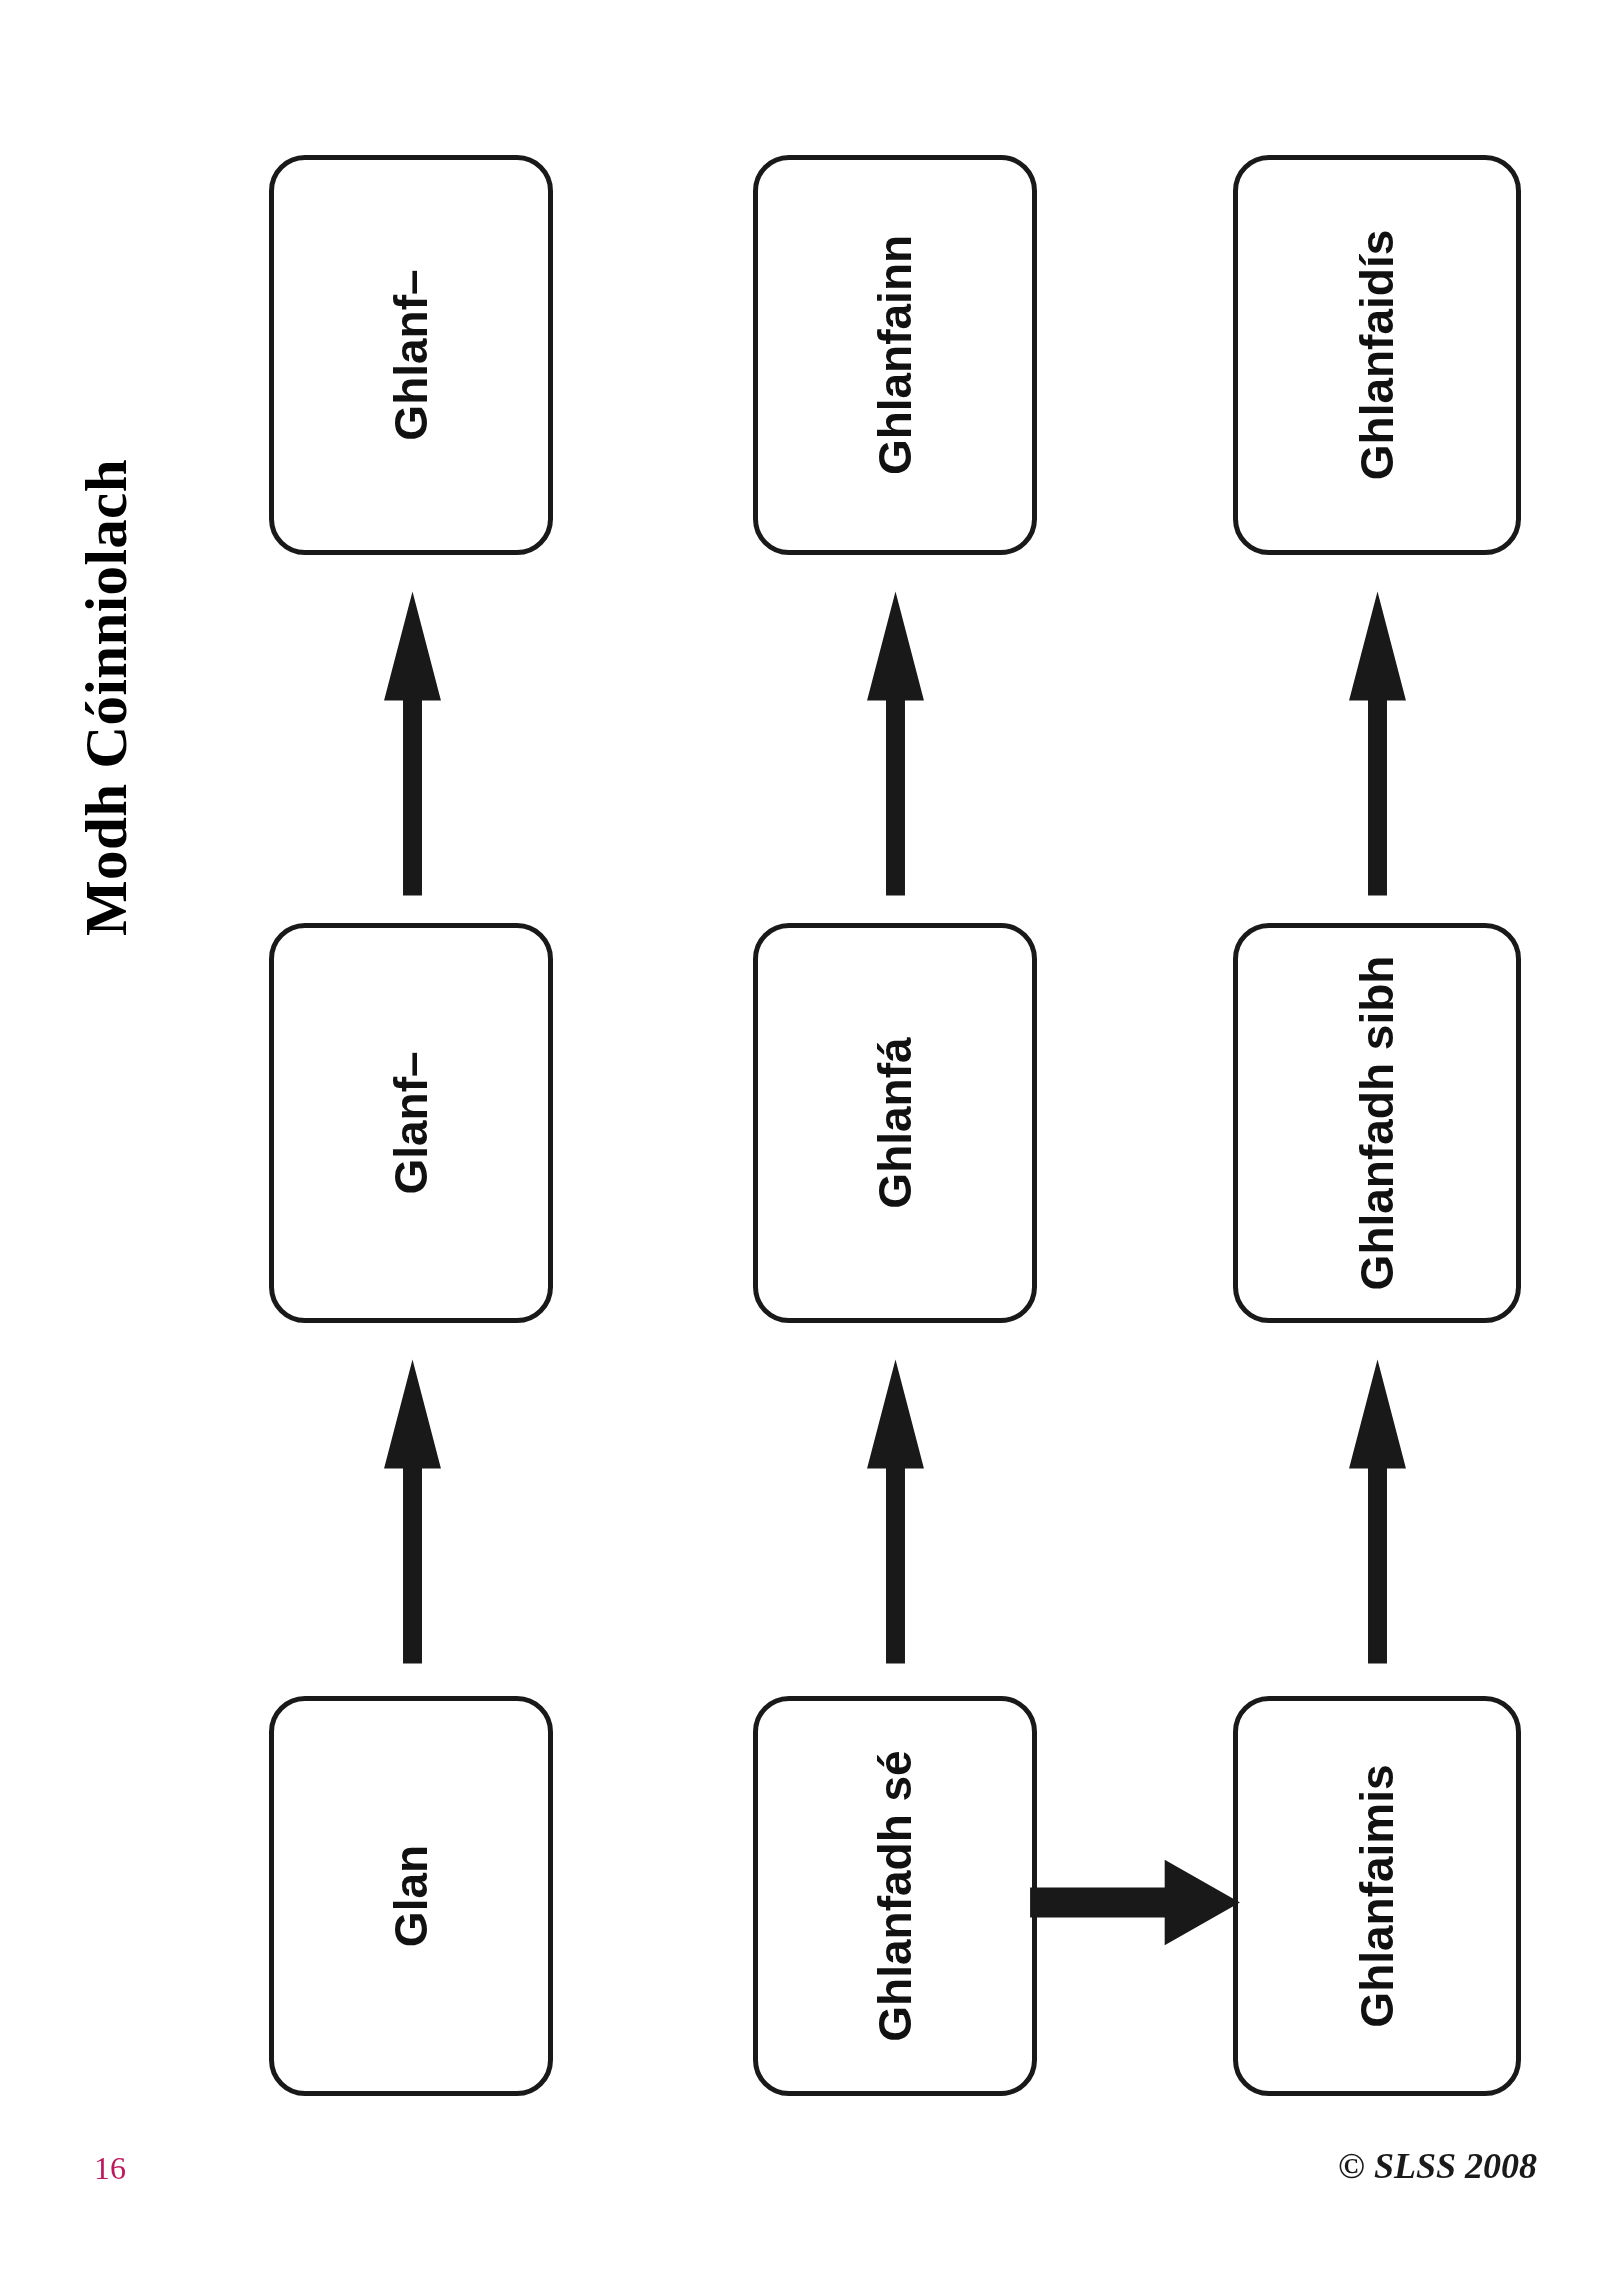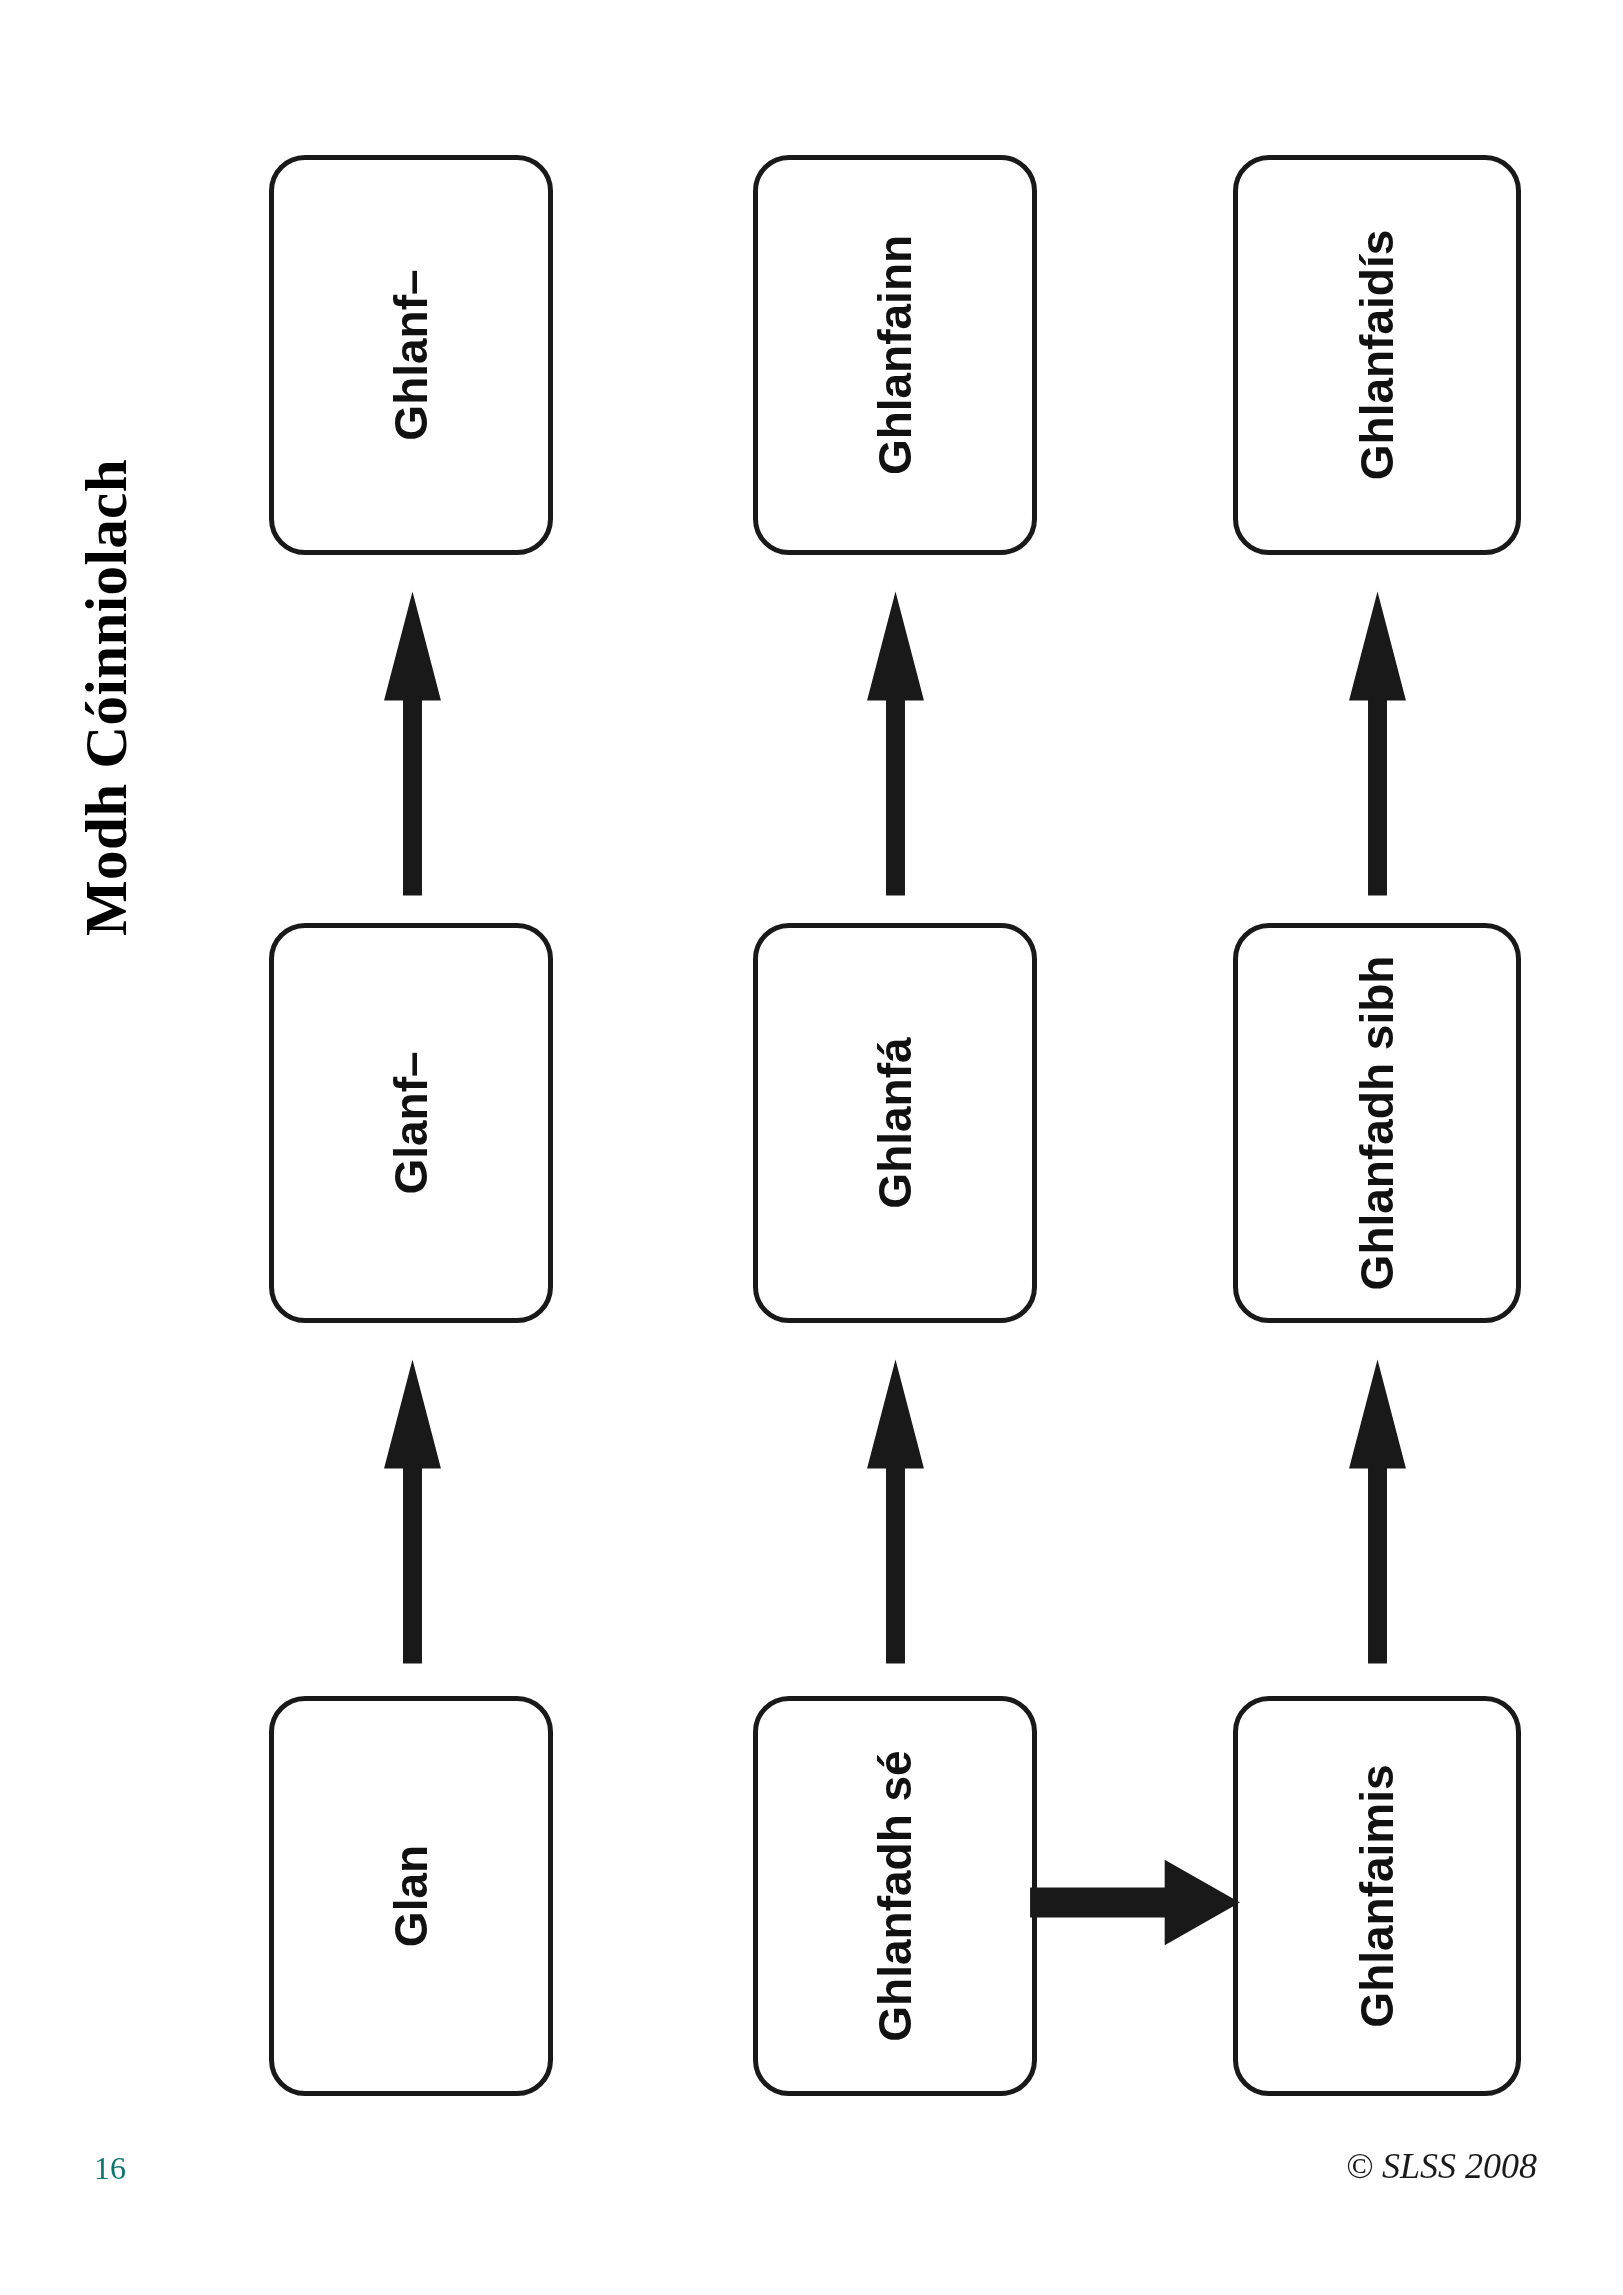--- a/index.html
+++ b/index.html
@@ -68,29 +68,29 @@
   }
   .arrow-up svg, .arrow-right svg { display: block; }
 
   
   .footer-page-number {
     position: absolute;
     left: 94px;
     top: 2150px;
     font-family: "Liberation Serif", serif;
     font-size: 32px;
-    color: #0f766e;
+    color: #be185d;
   }
   .footer-copyright {
     position: absolute;
     right: 86px;
     top: 2145px;
     font-family: "Liberation Serif", serif;
     font-style: italic;
-    font-weight: normal;
+    font-weight: bold;
     font-size: 36px;
     color: #1a1a1a;
     white-space: nowrap;
   }
 </style>
 </head>
 <body>
 
 <div id="page">
 

